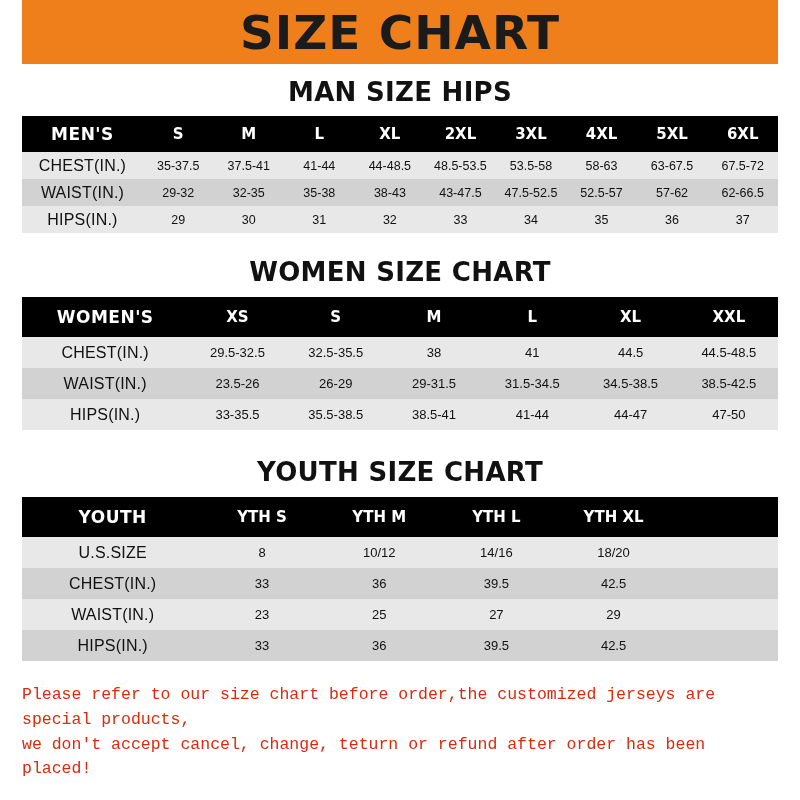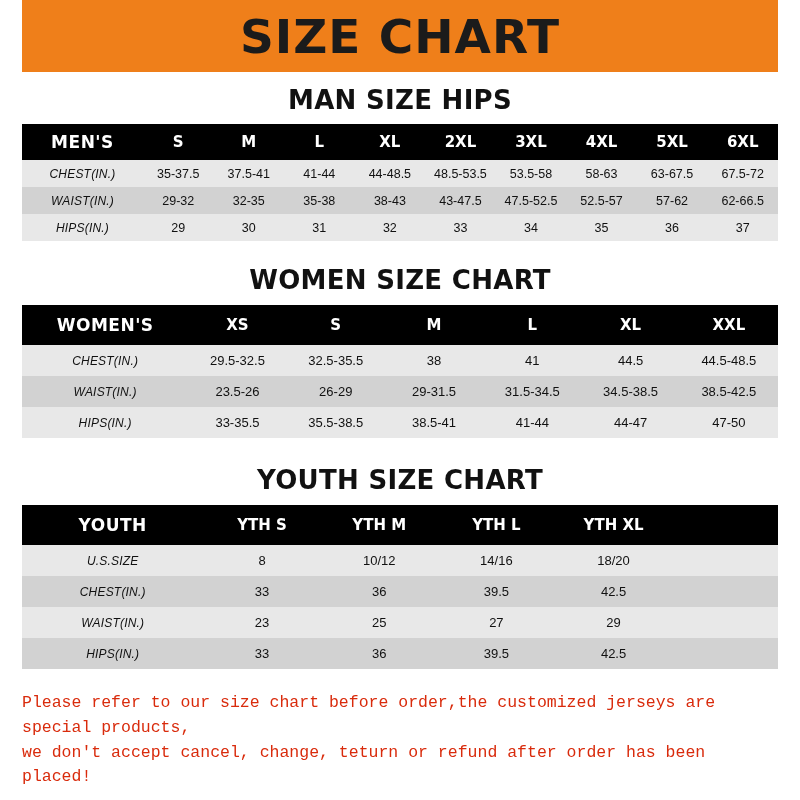--- a/index.html
+++ b/index.html
@@ -15,21 +15,21 @@
   }
   .page {
     position: relative;
     width: 800px;
     height: 800px;
     background: #ffffff;
     box-sizing: border-box;
   }
   .header-band {
     position: relative;
-    height: 72px;
+    height: 64px;
     background: #ef7f1a;
     display: flex;
     align-items: center;
     justify-content: center;
   }
   .header-band .side {
     position: absolute;
     top: 0;
     bottom: 0;
     width: 22px;
@@ -86,24 +86,23 @@
     letter-spacing: 0.5px;
     text-align: center;
   }
   table.size-table tbody tr.odd td {
     background: #e8e8e8;
   }
   table.size-table tbody tr.even td {
     background: #d2d2d2;
   }
   table.size-table tbody td.rowlabel {
-    font-size: 12px;
+    font-size: 16px;
     color: #111111;
     letter-spacing: 0.2px;
-    font-style: italic;
   }
   .men-title { margin-top: 13px; margin-bottom: 9px; }
   .women-title { margin-top: 24px; margin-bottom: 10px; }
   .youth-title { margin-top: 27px; margin-bottom: 10px; }
 
   table.women-table th, table.women-table td { height: 31px; font-size: 13px; }
   table.women-table thead th { height: 40px; }
   table.youth-table th, table.youth-table td { height: 31px; font-size: 13px; }
   table.youth-table thead th { height: 40px; }
 

